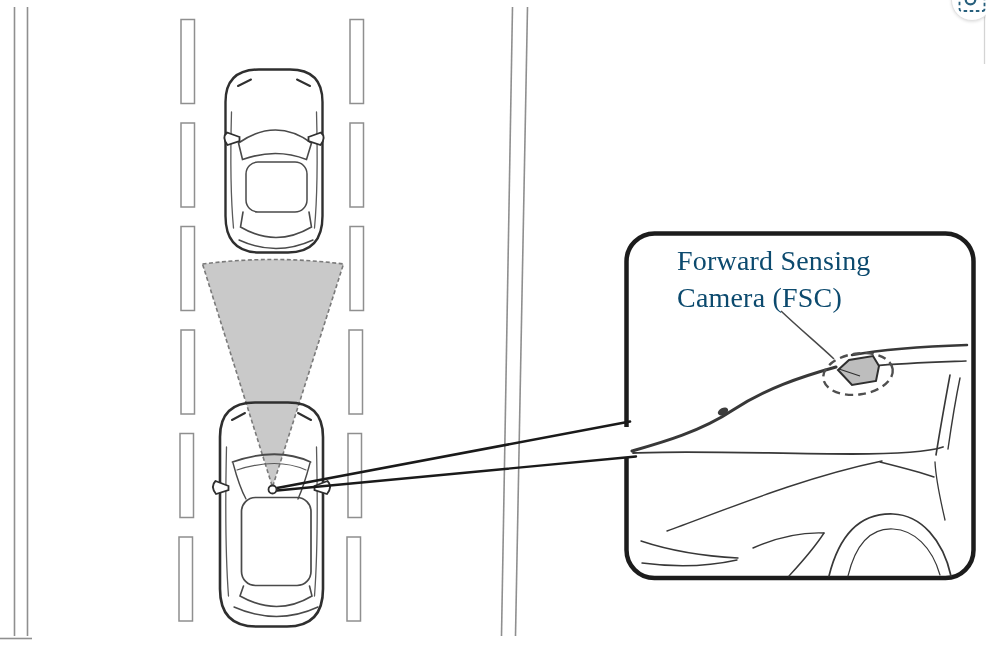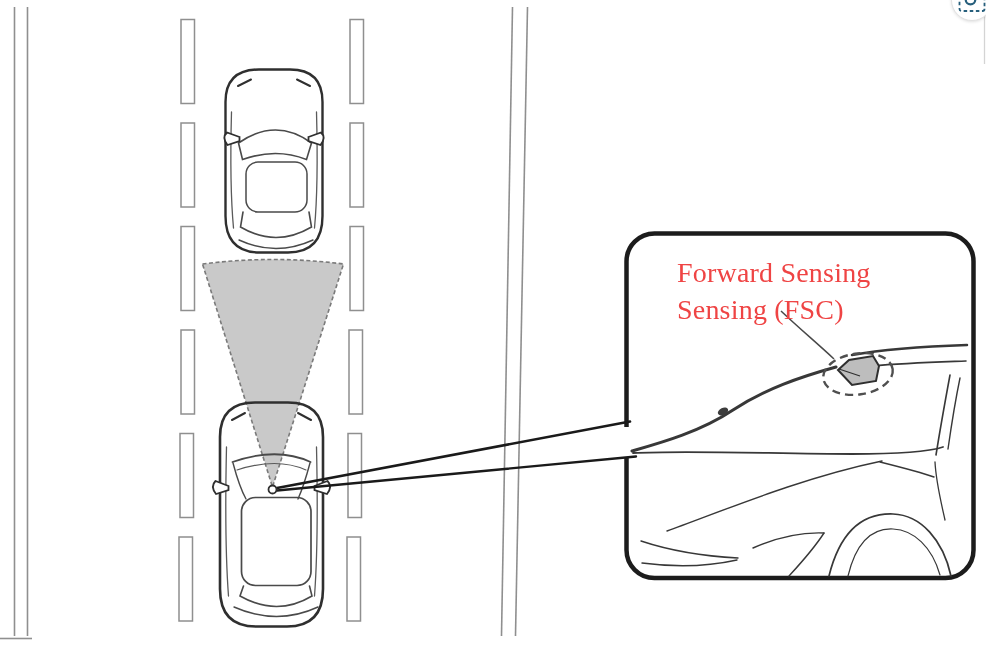--- a/index.html
+++ b/index.html
@@ -1,23 +1,23 @@
 <!DOCTYPE html>
 <html><head>
 <meta charset="utf-8">
 <style>
   html,body{margin:0;padding:0;background:#ffffff;}
   body{width:986px;height:645px;position:relative;overflow:hidden;
        font-family:"Liberation Serif", serif;}
   .stage{position:absolute;inset:0;width:986px;height:645px;}
   svg.canvas{position:absolute;left:0;top:0;}
   .fsc-label{
-    position:absolute;left:677px;top:254px;width:250px;
+    position:absolute;left:677px;top:242px;width:250px;
     font-family:"Liberation Serif", serif;
-    font-size:28px;line-height:37px;color:#ef4444;
+    font-size:28px;line-height:37px;color:#0c4a6e;
     letter-spacing:0.2px;white-space:nowrap;
   }
   .shot-btn{
     position:absolute;left:951px;top:-21px;width:40px;height:40px;
     background:#ffffff;border:1px solid #e2e2e2;border-radius:50%;
     box-shadow:0 1px 3px rgba(0,0,0,0.12);
   }
   .shot-btn svg{position:absolute;left:6px;top:15px;}
 </style>
 </head>
@@ -123,21 +123,21 @@
     <ellipse cx="858" cy="374" rx="35" ry="20.5" fill="none" stroke="#4f4f4f" stroke-width="2.4" stroke-dasharray="8,5" transform="rotate(-8 858 374)"></ellipse>
     <path d="M838,370 L849,360 L873,356 L879,366 L876,381 L852,385 Z" stroke="#2f2f2f" stroke-width="2" fill="#bdbdbd"></path>
     <path d="M839,369 L860,376" fill="none" stroke="#2f2f2f" stroke-width="1.3"></path>
   </g>
 
   <path d="M781,311 C800,329 818,344 834,359" fill="none" stroke="#484848" stroke-width="1.5"></path>
 </svg>
 
 <div class="fsc-label">
   <span>Forward Sensing</span><br>
-  <span>Sensing (FSC)</span>
+  <span>Camera (FSC)</span>
 </div>
 
 <div class="shot-btn">
   <svg width="28" height="25" viewBox="0 0 28 25" fill="none" stroke="#275f7c">
     <rect x="1.5" y="-7" width="25" height="23" rx="2" stroke-width="1.8" stroke-dasharray="3.5,2.6"></rect>
     <circle cx="12.5" cy="4.5" r="4.8" stroke-width="2.2" fill="#ffffff"></circle>
   </svg>
 </div>
 
 </div>

